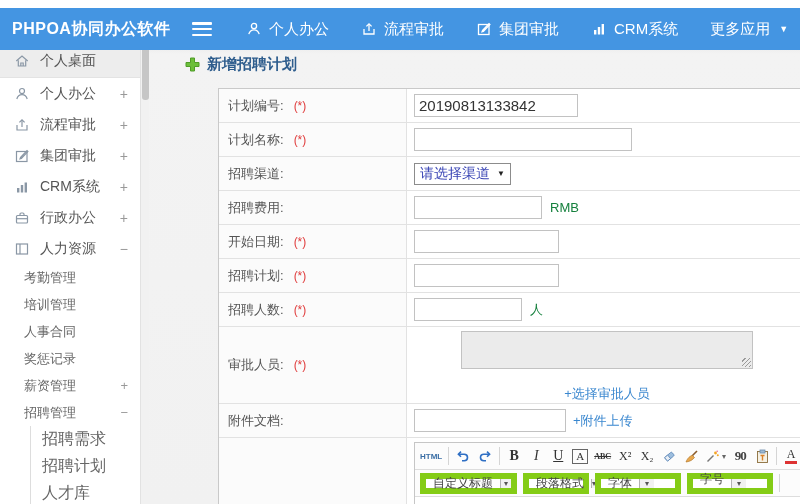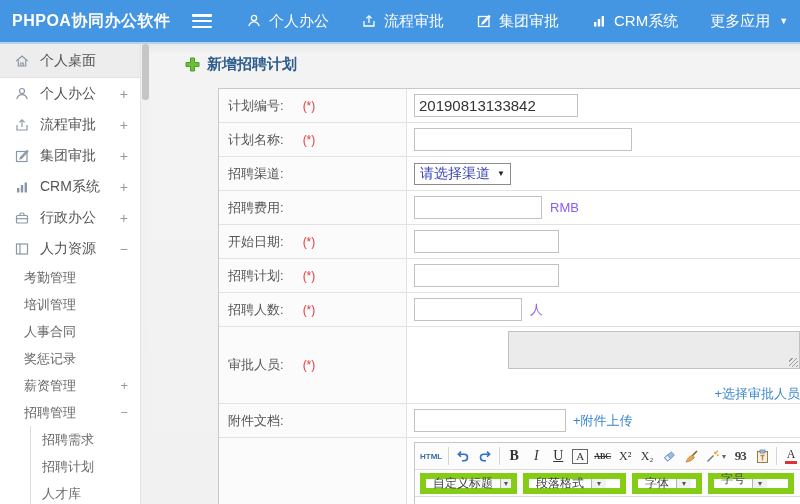--- a/index.html
+++ b/index.html
@@ -1,64 +1,64 @@
 <!DOCTYPE html>
 <html><head>
 <meta charset="utf-8">
 <style>
   * { margin:0; padding:0; box-sizing:border-box; }
   html,body { width:800px; height:504px; overflow:hidden; }
   body { font-family:"Liberation Sans","DejaVu Sans",sans-serif; position:relative; background:#fff; font-size:13px; }
 
   
-  .top-header { position:absolute; left:0; top:0; width:800px; height:42px; background:#4495e2; display:flex; align-items:center; color:#fff; z-index:10; }
+  .top-header { position:absolute; left:0; top:8px; width:800px; height:42px; background:#4495e2; display:flex; align-items:center; color:#fff; z-index:10; }
   .logo { width:192px; padding-left:12px; font-size:16px; font-weight:bold; letter-spacing:.5px; white-space:nowrap; }
   .hamburger { width:20px; height:14px; display:flex; flex-direction:column; justify-content:space-between; margin-right:34px; cursor:pointer; }
   .hamburger i { display:block; height:2.5px; background:#fff; border-radius:1px; }
   .top-nav { display:flex; align-items:center; gap:32px; font-size:15px; }
   .nav-item { display:flex; align-items:center; gap:7px; cursor:pointer; white-space:nowrap; }
   .nav-item svg { display:block; }
   .caret-glyph { font-size:9px; margin-left:2px; }
   .header-edge { position:absolute; left:0; top:42px; width:800px; height:2px; background:#b5d2f1; z-index:9; }
 
   
   .sidebar { position:absolute; left:0; top:44px; width:140px; height:460px; background:#fff; color:#555; }
   .side-item { height:31px; display:flex; align-items:center; padding:0 12px 0 14px; font-size:14px; cursor:pointer; }
   .side-item.active { height:34px; background:#ededed; border-bottom:1px solid #e3e3e3; }
   .side-item .sicon { width:17px; height:17px; margin-right:9px; color:#8a97a5; flex:none; display:flex; align-items:center; }
   .side-item .expand { margin-left:auto; color:#999; font-size:14px; }
   .side-sub { }
   .sub-item { height:27px; display:flex; align-items:center; padding:0 12px 0 24px; font-size:13px; color:#666; cursor:pointer; }
   .sub-item .expand { margin-left:auto; color:#999; font-size:13px; }
   .sub-sub-wrap { margin-left:30px; border-left:1px solid #ddd; }
-  .sub-sub-item { height:27px; display:flex; align-items:center; padding-left:11px; font-size:13px; color:#666; cursor:pointer; }
+  .sub-sub-item { height:27px; display:flex; align-items:center; padding-left:11px; font-size:16px; color:#666; cursor:pointer; }
 
   
   .side-scroll { position:absolute; left:140px; top:44px; width:9px; height:460px; background:#f1f1f1; border-left:1px solid #e2e2e2; }
   .side-scroll .thumb { position:absolute; left:1px; top:0; width:7px; height:56px; background:#c6c6c6; border-radius:3px; }
 
   
   .content { position:absolute; left:149px; top:44px; width:651px; height:460px; background:linear-gradient(#e9e9e9, #f3f3f3 10px, #f1f1f1); overflow:hidden; }
   .page-title { position:absolute; left:36px; top:11px; display:flex; align-items:center; gap:7px; }
   .plus-icon { width:15px; height:15px; display:block; }
   .page-title .ttl { font-size:15px; font-weight:bold; color:#2e5d8d; }
 
   
   .form-table { position:absolute; left:69px; top:44px; width:582px; background:#fff; border-left:1px solid #c9c9c9; border-top:1px solid #c9c9c9; }
   .frow { display:flex; border-bottom:1px solid #e2e2e2; height:34px; }
   .frow.tall { height:77px; }
   .frow.editor-row { height:116px; border-bottom:none; }
-  .flabel { width:188px; flex:none; background:#fbfbfb; border-right:1px solid #e2e2e2; display:flex; align-items:center; padding-left:9px; font-size:13px; color:#555; gap:19px; }
+  .flabel { width:188px; flex:none; background:#fbfbfb; border-right:1px solid #e2e2e2; display:flex; align-items:center; padding-left:9px; font-size:13px; color:#555; gap:10px; }
   .flabel .req { color:#e03c3c; font-size:12px; }
   .fvalue { flex:1; display:flex; align-items:center; padding-left:7px; background:#fff; min-width:0; overflow:hidden; }
   .tinput { height:23px; border:1px solid #c2c2c2; background:#fff; font-size:13px; padding:0 4px; color:#333; font-family:inherit; outline:none; }
-  .unit { margin-left:8px; font-size:13px; color:#8b5cf6; }
+  .unit { margin-left:8px; font-size:13px; color:#15803d; }
   .tselect { height:22px; border:1px solid #8c8c8c; background:#fff; display:flex; align-items:center; padding:0 5px; gap:7px; font-size:14px; color:#3a45b5; cursor:pointer; }
   .tselect .sel-caret { font-size:8px; color:#222; }
-  .fvalue.col { flex-direction:column; align-items:flex-end; justify-content:center; gap:16px; padding-top:4px; }
+  .fvalue.col { flex-direction:column; align-items:center; justify-content:center; gap:16px; padding-top:4px; }
   .tarea { width:292px; height:52px; background:#ebebeb; border:1px solid #c2c2c2; position:relative; }
   .tarea .grip { position:absolute; right:1px; bottom:1px; width:9px; height:9px; background:repeating-linear-gradient(135deg, transparent 0 2px, #9a9a9a 2px 3px); }
   a.flink { color:#3a87cf; font-size:13px; text-decoration:none; cursor:pointer; }
   .attach-link { margin-left:7px; }
 
   
   .editor { margin-top:4px; width:520px; border:1px solid #c6c6c6; background:#fff; }
   .toolbar { display:flex; align-items:center; height:27px; padding:0 5px; gap:6px; border-bottom:1px solid #ddd; background:#fcfcfc; overflow:hidden; white-space:nowrap; }
   .tb { display:inline-flex; align-items:center; justify-content:center; height:19px; min-width:16px; color:#333; cursor:pointer; flex:none; }
   .sep { width:1px; height:18px; background:#d5d5d5; flex:none; }
@@ -402,46 +402,46 @@
               </span>
             <span class="tb">
                 <svg width="15" height="15" viewBox="0 0 15 15">
                   <path d="M2.5 12.5 8.5 6.5" stroke="#777" stroke-width="1.5"></path>
                   <circle cx="10.5" cy="4" r="1.4" fill="#f5a623"></circle>
                   <circle cx="12.8" cy="6.3" r="1" fill="#f5a623"></circle>
                   <circle cx="12.2" cy="2.3" r="0.8" fill="#e86a9a"></circle>
                 </svg>
                 <span class="tb-caret">▾</span>
               </span>
-            <span class="tb serifb tb-quote">93</span>
+            <span class="tb serifb tb-quote">90</span>
             <span class="tb">
                 <svg width="15" height="15" viewBox="0 0 15 15">
                   <rect x="2.5" y="2.5" width="10" height="11" fill="#f6f1e4" stroke="#8a6d3b" stroke-width="0.9"></rect>
                   <rect x="5" y="1" width="5" height="3" fill="#9db8d2" stroke="#6b8cab" stroke-width="0.8"></rect>
                   <path d="M5.5 6.5h4M7.5 6.5v5" stroke="#d9822b" stroke-width="1.4"></path>
                 </svg>
               </span>
             <span class="sep"></span>
             <span class="tb tb-fontcolor">
                 <span class="glyph serifb">A</span>
                 <span class="bar"></span>
               </span>
 
           </div>
 
           <div class="toolbar">
             <div class="dd" style="width:97px;">
               <span class="lbl">自定义标题</span>
               <span class="car">▾</span>
             </div>
-            <div class="dd" style="width:103px;">
+            <div class="dd" style="width:66px;">
               <span class="lbl">段落格式</span>
               <span class="car">▾</span>
             </div>
-            <div class="dd" style="width:70px;">
+            <div class="dd" style="width:86px;">
               <span class="lbl">字体</span>
               <span class="car">▾</span>
             </div>
             <div class="dd" style="width:86px;align-items:flex-end;">
               <span class="lbl">字号</span>
               <span class="car">▾</span>
             </div>
             <span class="sep"></span>
 
           </div>

